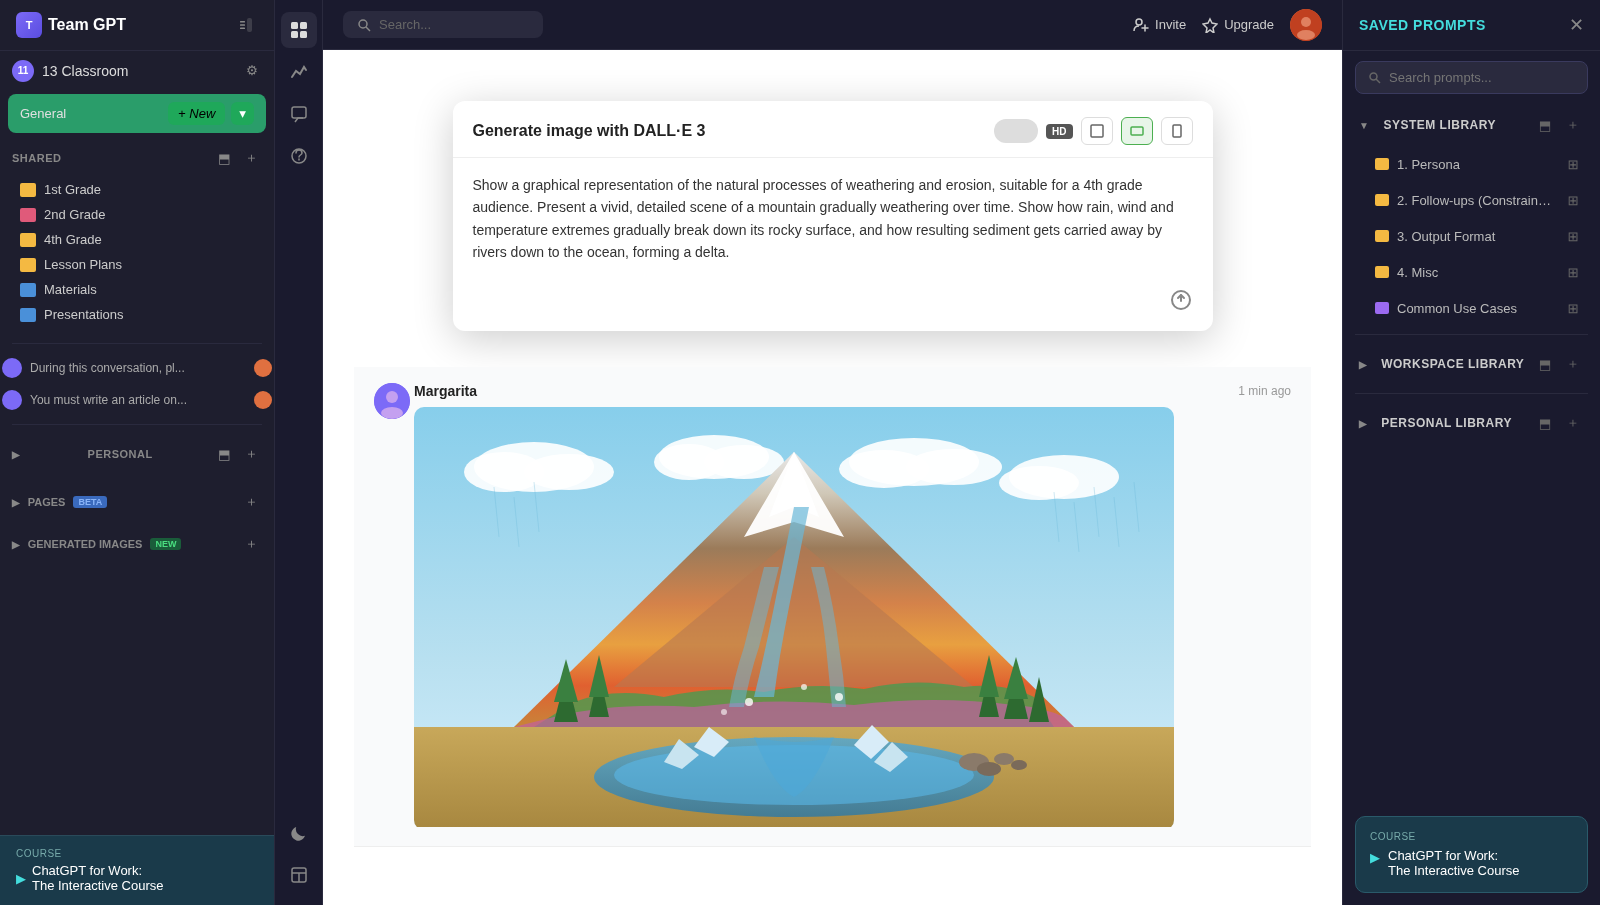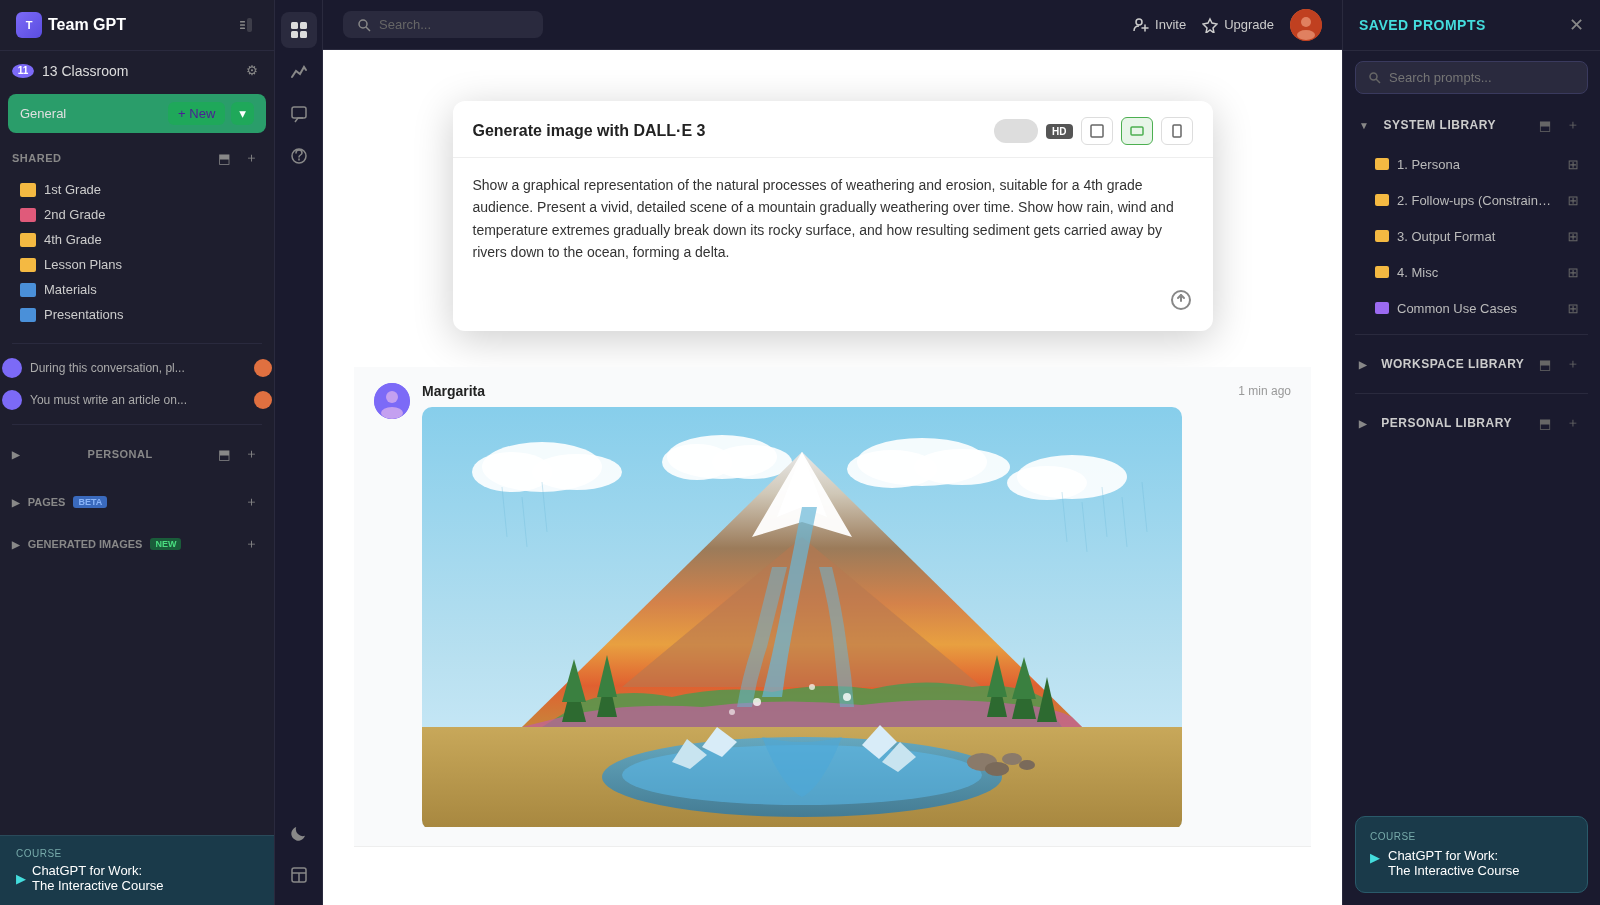--- a/index.html
+++ b/index.html
@@ -8,25 +8,25 @@
     
     .sidebar { width: 275px; background: #1e1e2e; display: flex; flex-direction: column; border-right: 1px solid #2a2a3e; flex-shrink: 0; }
     .sidebar-header { padding: 12px 16px; display: flex; align-items: center; justify-content: space-between; border-bottom: 1px solid #2a2a3e; }
     .logo { display: flex; align-items: center; gap: 6px; font-weight: 700; font-size: 16px; color: #fff; }
     .logo-icon { width: 26px; height: 26px; background: linear-gradient(135deg, #7c6af7, #5a4de0); border-radius: 6px; display: flex; align-items: center; justify-content: center; color: white; font-size: 11px; font-weight: bold; }
     .sidebar-icons-top { display: flex; align-items: center; gap: 10px; }
     .icon-btn { background: none; border: none; color: #888; cursor: pointer; padding: 4px; border-radius: 4px; display: flex; align-items: center; justify-content: center; }
 
     .workspace-section { padding: 8px 12px; display: flex; align-items: center; justify-content: space-between; }
     .workspace-name { display: flex; align-items: center; gap: 8px; font-size: 14px; color: #ddd; }
-    .workspace-avatar { width: 22px; height: 14px; background: #7c6af7; border-radius: 50%; display: flex; align-items: center; justify-content: center; font-size: 10px; color: white; font-weight: bold; }
+    .workspace-avatar { width: 22px; height: 22px; background: #7c6af7; border-radius: 50%; display: flex; align-items: center; justify-content: center; font-size: 10px; color: white; font-weight: bold; }
 
     .general-bar { margin: 4px 8px; background: #2a9d6a; border-radius: 8px; padding: 8px 12px; display: flex; align-items: center; justify-content: space-between; }
     .general-actions { display: flex; gap: 6px; align-items: center; }
-    .add-btn { background: #1fa85a; border: none; color: #4c1d95; border-radius: 6px; padding: 4px 10px; cursor: pointer; font-size: 13px; display: flex; align-items: center; gap: 3px; }
+    .add-btn { background: #1fa85a; border: none; color: #000000; border-radius: 6px; padding: 4px 10px; cursor: pointer; font-size: 13px; display: flex; align-items: center; gap: 3px; font-style: italic; }
     .chevron-btn { background: #1fa85a; border: none; color: white; border-radius: 6px; padding: 4px 8px; cursor: pointer; }
 
     .shared-section { padding: 8px 12px; }
     .section-header { display: flex; align-items: center; justify-content: space-between; margin-bottom: 6px; color: #888; font-size: 11px; font-weight: 600; letter-spacing: 0.5px; }
     .section-header-actions { display: flex; gap: 6px; }
 
     .folder-item { display: flex; align-items: center; gap: 8px; padding: 5px 8px; border-radius: 6px; cursor: pointer; color: #ccc; }
     .folder-icon { width: 16px; height: 14px; border-radius: 2px; flex-shrink: 0; }
     .folder-yellow { background: #f4b942; }
     .folder-pink { background: #e05a7a; }
@@ -79,21 +79,21 @@
     .hd-badge { background: #555; color: #fff; font-size: 10px; padding: 2px 6px; border-radius: 4px; font-weight: 700; }
     .view-btn { width: 32px; height: 28px; border: 1px solid #ddd; border-radius: 6px; background: none; cursor: pointer; display: flex; align-items: center; justify-content: center; color: #666; }
     .view-btn.active { background: #e8f5e9; border-color: #4caf50; color: #4caf50; }
 
     .dialog-body { padding: 16px 20px; }
     .prompt-text { color: #333; line-height: 1.6; font-size: 14px; }
     .dialog-footer { display: flex; justify-content: flex-end; padding: 8px 20px 16px; }
     .send-btn { background: none; border: none; cursor: pointer; color: #888; }
 
     
-    .message-row { display: flex; align-items: flex-start; gap: 12px; padding: 16px 20px; background: #f9fafb; border-bottom: 1px solid #eee; }
+    .message-row { display: flex; align-items: flex-start; gap: 4px; padding: 16px 20px; background: #f9fafb; border-bottom: 1px solid #eee; }
     .message-avatar { width: 36px; height: 36px; border-radius: 50%; background: #7c6af7; overflow: hidden; flex-shrink: 0; }
     .message-header { display: flex; align-items: center; justify-content: space-between; margin-bottom: 8px; }
     .message-name { font-weight: 600; color: #222; font-size: 14px; }
     .message-time { color: #999; font-size: 12px; }
     .message-content { flex: 1; }
     .message-image { width: 100%; max-width: 760px; border-radius: 10px; overflow: hidden; }
 
     
     .scene-svg { width: 100%; height: 420px; }
 

